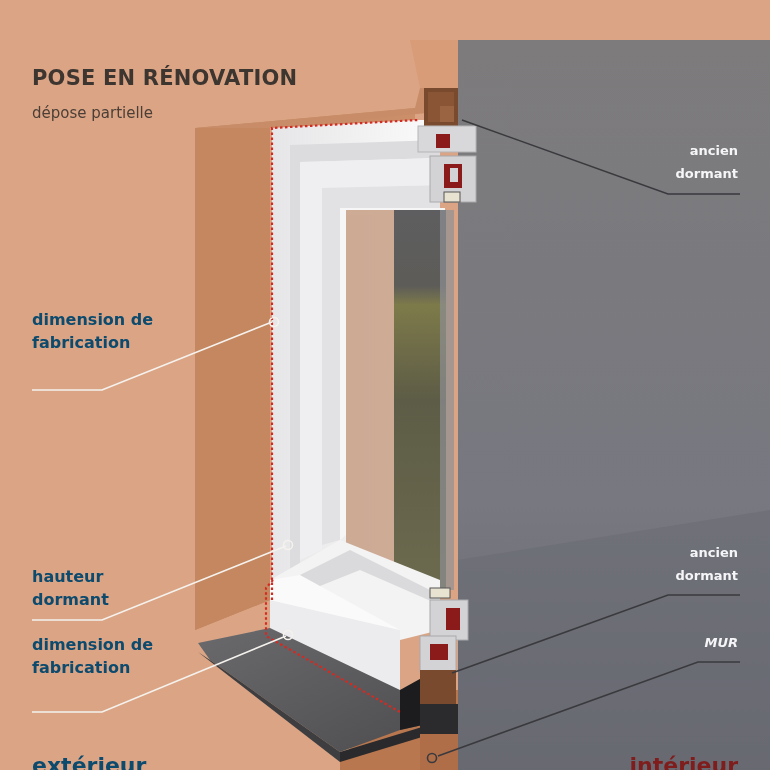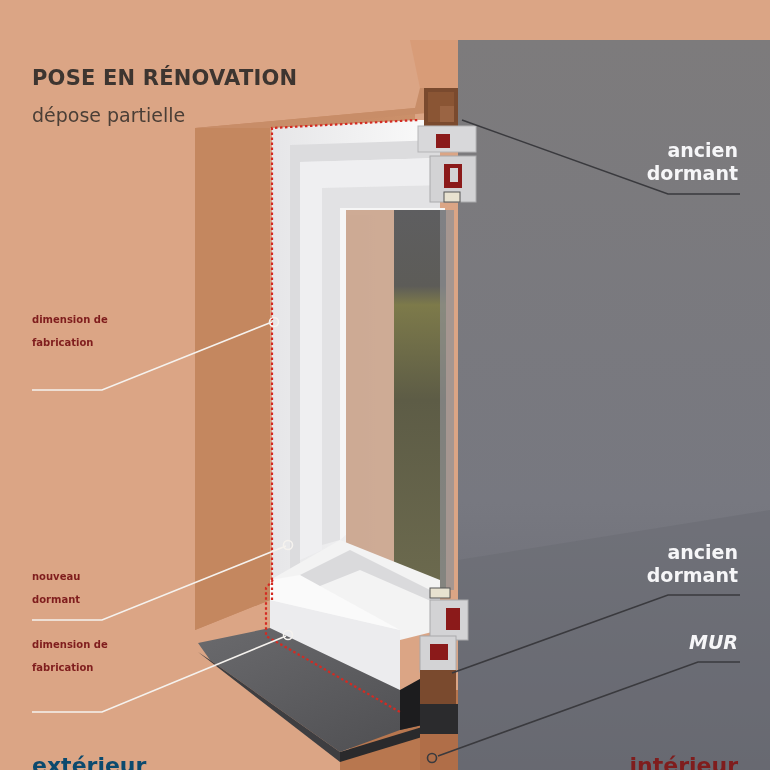--- a/index.html
+++ b/index.html
@@ -1,23 +1,23 @@
 <!DOCTYPE html>
 <html><head>
 <meta charset="utf-8">
 <style>
   html, body { margin: 0; padding: 0; }
   body { width: 770px; height: 770px; overflow: hidden; position: relative; background: #dba585; font-family: "Liberation Sans", "DejaVu Sans", sans-serif; }
   .stage { position: absolute; left: 0; top: 0; width: 770px; height: 628px; margin-top: 40px; }
   .stage svg { position: absolute; left: 0; top: 0; }
   .txt { position: absolute; font-family: "DejaVu Sans", "Liberation Sans", sans-serif; font-weight: bold; }
   .title { left: 32px; top: 26px; font-size: 21px; color: #3d3530; letter-spacing: 0.2px; }
-  .subtitle { left: 32px; top: 64px; font-size: 19px; font-weight: normal; color: #4a3e36; }
-  .lbl-l { left: 32px; font-size: 10px; line-height: 23px; color: #7f1d1d; }
-  .lbl-r { right: 32px; text-align: right; font-size: 19px; line-height: 23px; color: #f6f6f8; }
+  .subtitle { left: 32px; top: 64px; font-size: 15px; font-weight: normal; color: #4a3e36; }
+  .lbl-l { left: 32px; font-size: 16px; line-height: 23px; color: #0c4a6e; }
+  .lbl-r { right: 32px; text-align: right; font-size: 13px; line-height: 23px; color: #f6f6f8; }
   .side { font-size: 22px; top: 713px; }
   .side-ext { left: 32px; color: #0c4a6e; }
   .side-int { right: 32px; color: #7f1d1d; }
 </style>
 </head>
 <body>
 
 <div class="stage">
   <svg width="770" height="770" viewBox="0 0 770 770">
     <defs>
@@ -116,21 +116,21 @@
   </svg>
 
   <div class="txt title">POSE EN RÉNOVATION</div>
   <div class="txt subtitle">dépose partielle</div>
 
   <div class="txt lbl-l" style="top:268px;">
     <div>dimension de</div>
     <div>fabrication</div>
   </div>
   <div class="txt lbl-l" style="top:525px;">
-    <div>nouveau</div>
+    <div>hauteur</div>
     <div>dormant</div>
   </div>
   <div class="txt lbl-l" style="top:593px;">
     <div>dimension de</div>
     <div>fabrication</div>
   </div>
 
   <div class="txt lbl-r" style="top:99px;">
     <div>ancien</div>
     <div>dormant</div>

